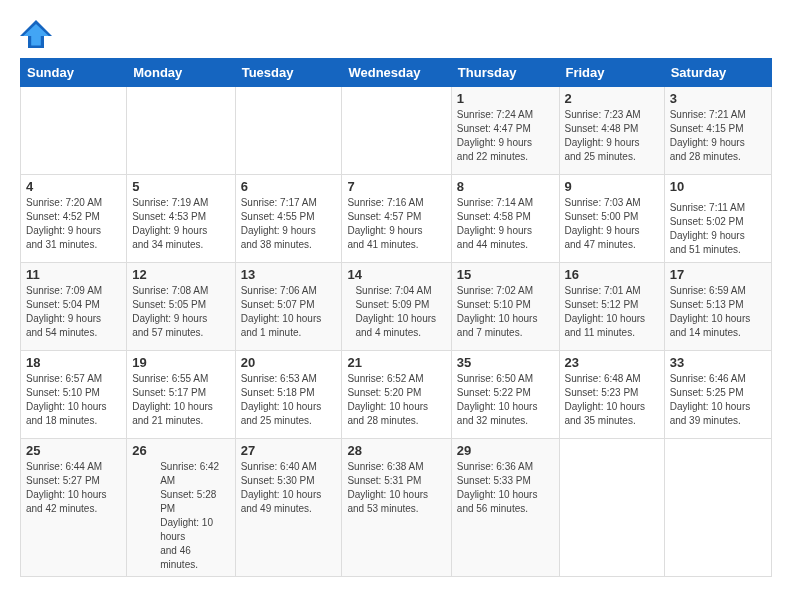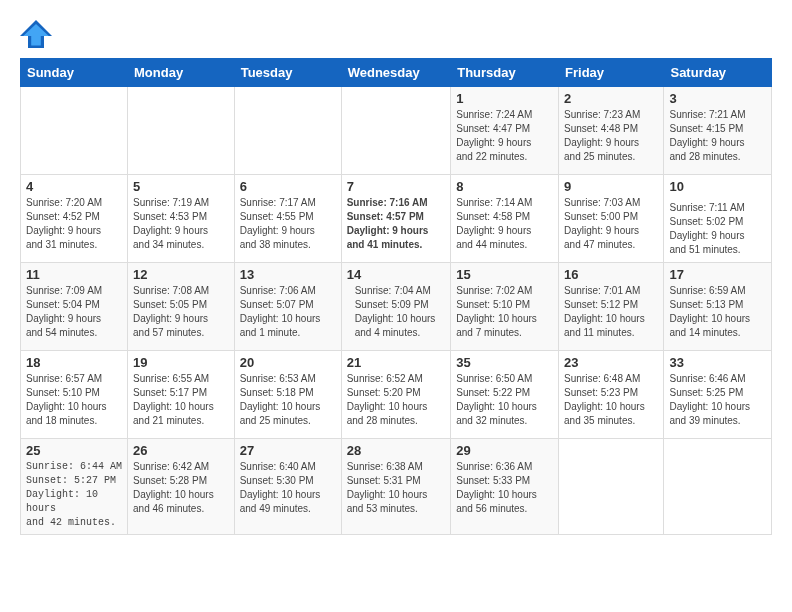--- a/index.html
+++ b/index.html
@@ -157,21 +157,21 @@
         </td>
         <td>
           <span class="day-num">6</span>
           <div class="day-info" style="white-space: pre-line;">Sunrise: 7:17 AM
 Sunset: 4:55 PM
 Daylight: 9 hours
 and 38 minutes.</div>
         </td>
         <td>
           <span class="day-num">7</span>
-          <div class="day-info" style="white-space: pre-line; font-weight: bold;">Sunrise: 7:16 AM
+          <div class="day-info" style="white-space: pre-line;">Sunrise: 7:16 AM
 Sunset: 4:57 PM
 Daylight: 9 hours
 and 41 minutes.</div>
         </td>
         <td>
           <span class="day-num">8</span>
           <div class="day-info" style="white-space: pre-line;">Sunrise: 7:14 AM
 Sunset: 4:58 PM
 Daylight: 9 hours
 and 44 minutes.</div>
@@ -289,28 +289,28 @@
           <span class="day-num">33</span>
           <div class="day-info" style="white-space: pre-line;">Sunrise: 6:46 AM
 Sunset: 5:25 PM
 Daylight: 10 hours
 and 39 minutes.</div>
         </td>
       </tr>
       <tr>
         <td>
           <span class="day-num">25</span>
-          <div class="day-info" style="white-space: pre-line; font-family: Liberation Mono, monospace;">Sunrise: 6:44 AM
+          <div class="day-info" style="white-space: pre-line;">Sunrise: 6:44 AM
 Sunset: 5:27 PM
 Daylight: 10 hours
 and 42 minutes.</div>
         </td>
         <td>
           <span class="day-num">26</span>
-          <div class="day-info" style="white-space: pre-line;">Sunrise: 6:42 AM
+          <div class="day-info" style="white-space: pre-line; margin-left: 28px;">Sunrise: 6:42 AM
 Sunset: 5:28 PM
 Daylight: 10 hours
 and 46 minutes.</div>
         </td>
         <td>
           <span class="day-num">27</span>
           <div class="day-info" style="white-space: pre-line;">Sunrise: 6:40 AM
 Sunset: 5:30 PM
 Daylight: 10 hours
 and 49 minutes.</div>

